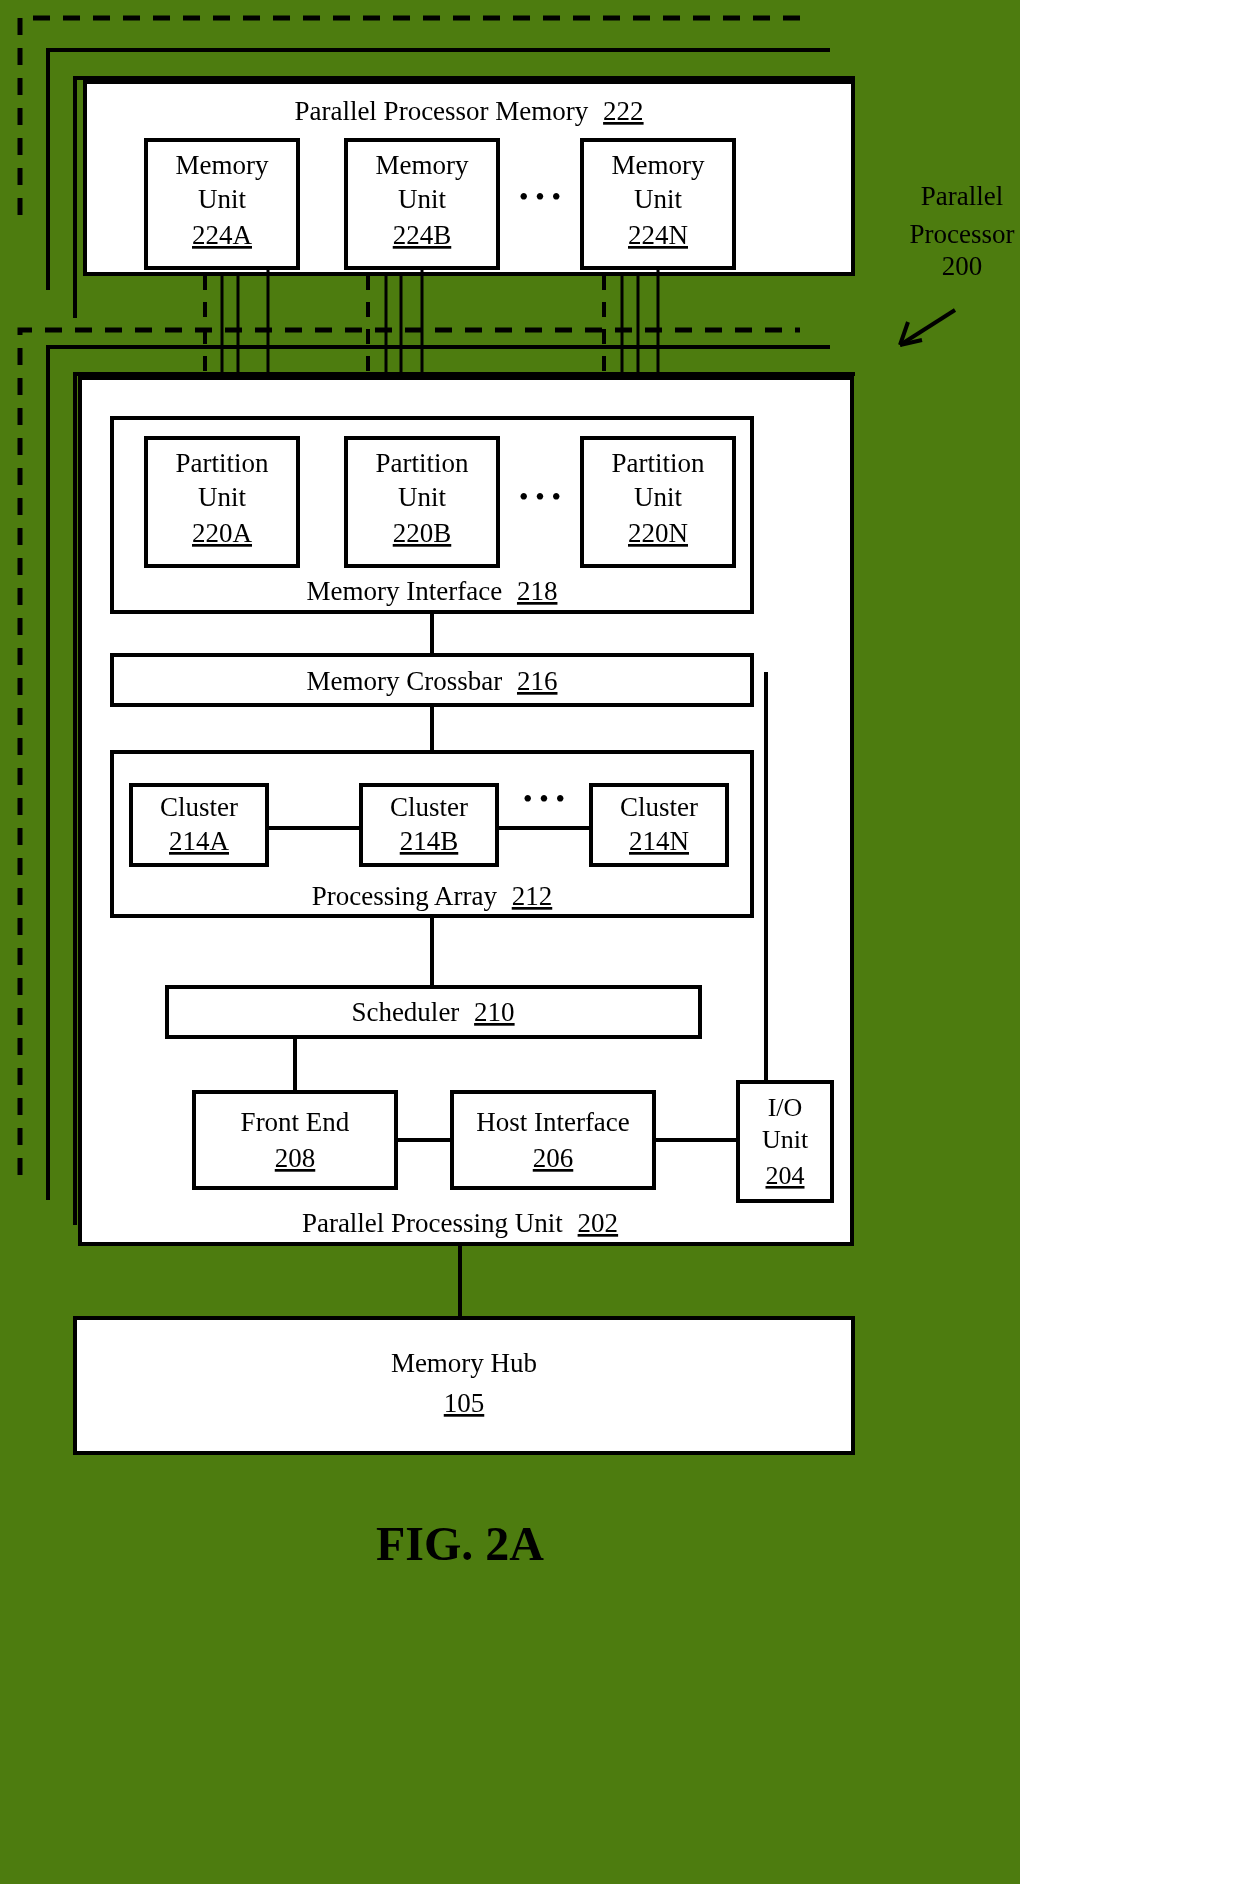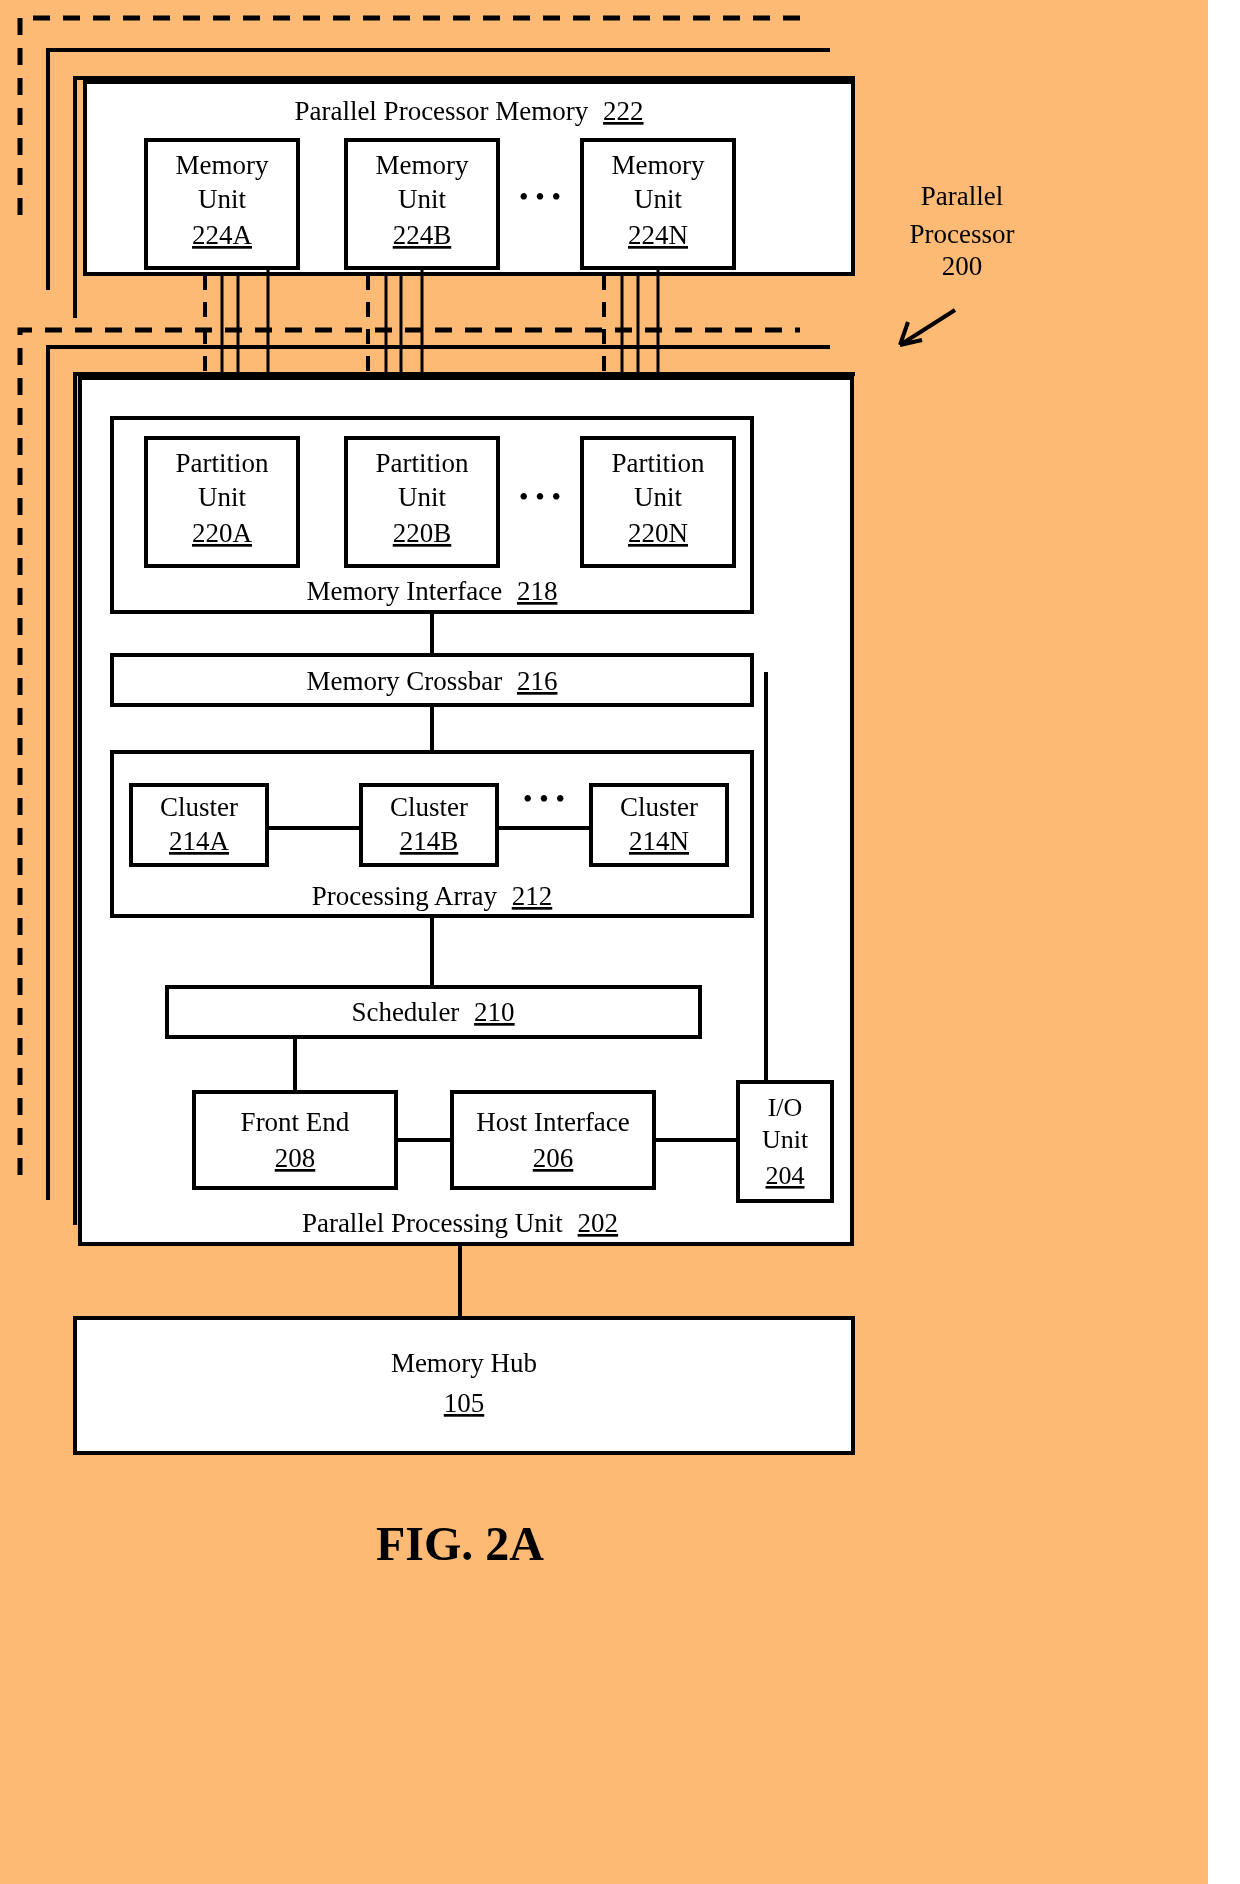--- a/index.html
+++ b/index.html
@@ -2,23 +2,23 @@
 <html><head>
 <meta charset="utf-8">
 <style>
   html, body {
     margin: 0;
     padding: 0;
     background: #ffffff;
   }
   #page {
     position: relative;
-    width: 1208px;
+    width: 1020px;
     height: 1884px;
-    background: #fdba74;
+    background: #4d7c0f;
     font-family: "Liberation Serif", "DejaVu Serif", serif;
     overflow: hidden;
     text-align: right;
   }
   svg#fig {
     position: absolute;
     left: 0;
     top: 0;
     width: 1240px;
     height: 1884px;

